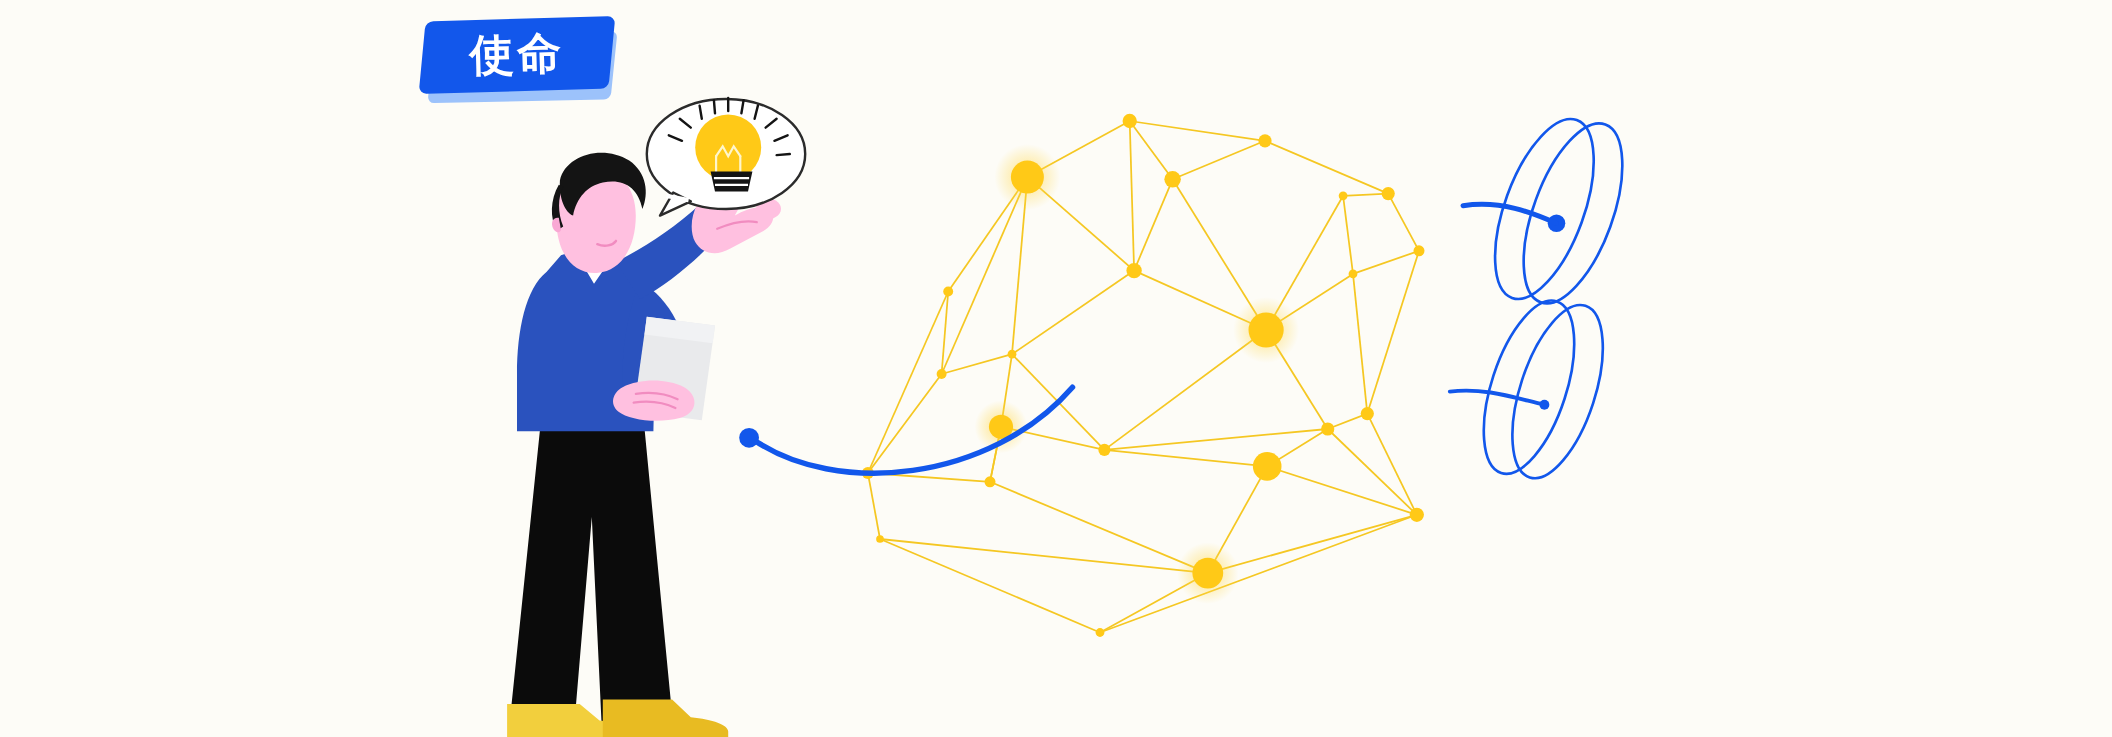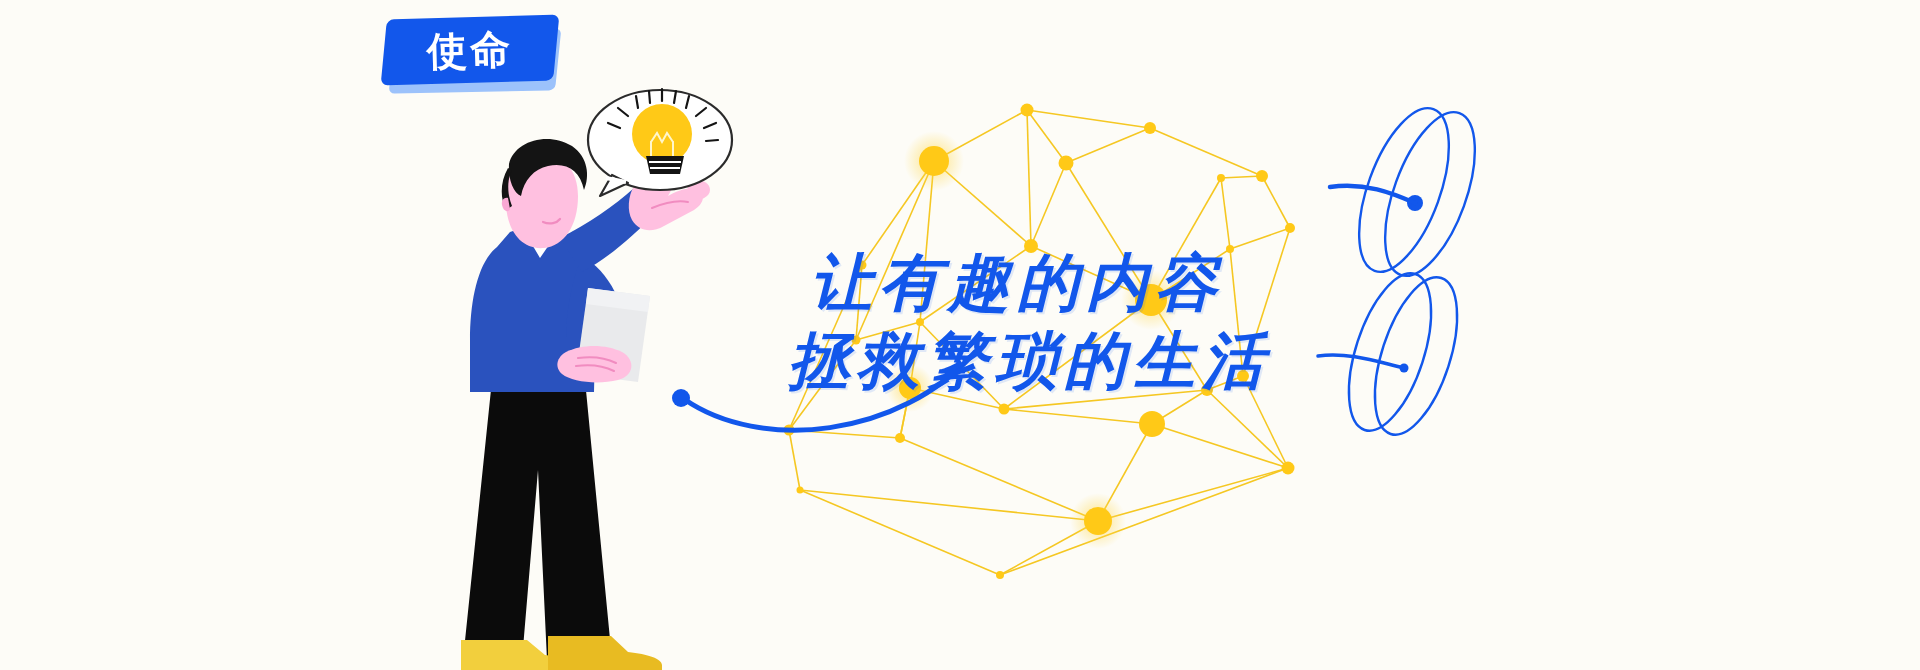--- a/index.html
+++ b/index.html
@@ -303,18 +303,14 @@
     </g>
   </svg>
 
   <div class="badge-wrap">
     <div class="badge-shadow"></div>
     <div class="badge-main">
       <span class="badge-text">使命</span>
     </div>
   </div>
 
-  <div class="headline">
-    <div class="headline-line l1">让有趣的内容</div>
-    <div class="headline-line l2">拯救繁琐的生活</div>
-  </div>
 
 </div>
 
 </body></html>

